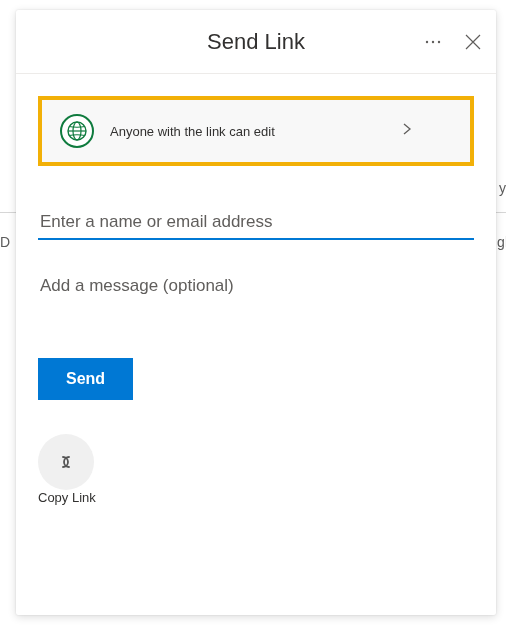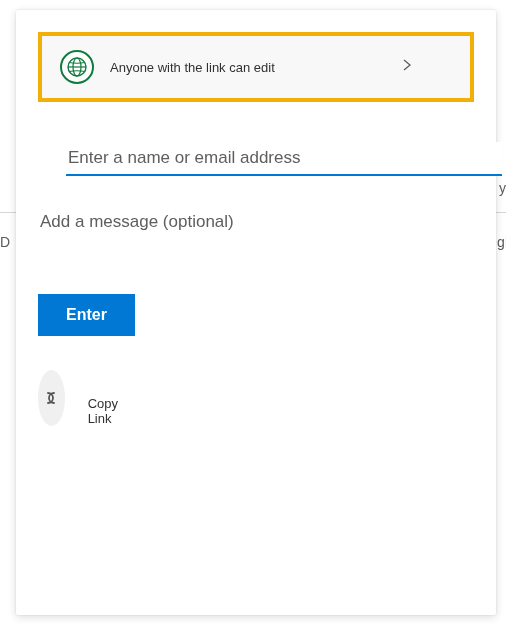--- a/index.html
+++ b/index.html
@@ -99,21 +99,20 @@
     .name-input {
       border: none;
       border-bottom: 2px solid #0078d4;
       font-size: 17px;
       padding: 6px 2px;
       outline: none;
       width: 100%;
       margin-bottom: 34px;
       color: #323130;
       font-family: inherit;
-      margin-left: 28px;
     }
     .name-input::placeholder {
       color: #605e5c;
     }
     .message-input {
       border: none;
       font-size: 17px;
       padding: 2px;
       outline: none;
       width: 100%;
@@ -132,22 +131,23 @@
       font-size: 16px;
       font-weight: 600;
       padding: 12px 28px;
       cursor: pointer;
       align-self: flex-start;
       margin-bottom: 34px;
       font-family: inherit;
     }
     .copy-link {
       display: flex;
-      align-items: flex-end;
-      gap: 23px;
+      flex-direction: column;
+      align-items: flex-start;
+      gap: 0;
       width: 80px;
       cursor: pointer;
     }
     .copy-circle {
       width: 56px;
       height: 56px;
       background: #f0f0f0;
       border-radius: 50%;
       display: flex;
       align-items: center;
@@ -170,20 +170,37 @@
   </style>
 </head>
 <body>
 
 <div class="bg-line"></div>
 <div class="bg-fragment bg-y">y</div>
 <div class="bg-fragment bg-d">D</div>
 <div class="bg-fragment bg-gl">gl</div>
 
 <div class="dialog">
+  <div class="header">
+    <div class="title">Send Link</div>
+    <div class="header-actions">
+      <button class="icon-btn">
+        <svg width="18" height="18" viewBox="0 0 18 18">
+          <circle cx="3" cy="9" r="1.2" fill="#605e5c"></circle>
+          <circle cx="9" cy="9" r="1.2" fill="#605e5c"></circle>
+          <circle cx="15" cy="9" r="1.2" fill="#605e5c"></circle>
+        </svg>
+      </button>
+      <button class="icon-btn">
+        <svg width="18" height="18" viewBox="0 0 18 18">
+          <path d="M2 2 L16 16 M16 2 L2 16" stroke="#605e5c" stroke-width="1.2" fill="none"></path>
+        </svg>
+      </button>
+    </div>
+  </div>
 
   <div class="content">
     <div class="permission-box">
       <div class="globe-icon">
         <svg width="22" height="22" viewBox="0 0 22 22">
           <circle cx="11" cy="11" r="9" fill="none" stroke="#0f7b3e" stroke-width="1.4"></circle>
           <ellipse cx="11" cy="11" rx="4" ry="9" fill="none" stroke="#0f7b3e" stroke-width="1.2"></ellipse>
           <line x1="2" y1="11" x2="20" y2="11" stroke="#0f7b3e" stroke-width="1.2"></line>
           <path d="M3 6.5 Q11 8 19 6.5" fill="none" stroke="#0f7b3e" stroke-width="1.1"></path>
           <path d="M3 15.5 Q11 14 19 15.5" fill="none" stroke="#0f7b3e" stroke-width="1.1"></path>
@@ -194,21 +211,21 @@
         <svg width="10" height="14" viewBox="0 0 10 14">
           <path d="M2 2 L8 7 L2 12" fill="none" stroke="#605e5c" stroke-width="1.3"></path>
         </svg>
       </div>
     </div>
 
     <input class="name-input" type="text" placeholder="Enter a name or email address" style="">
 
     <textarea class="message-input" rows="1" placeholder="Add a message (optional)" style=""></textarea>
 
-    <button class="send-btn">Enter</button>
+    <button class="send-btn">Send</button>
 
     <div class="copy-link">
       <div class="copy-circle">
         <svg width="26" height="26" viewBox="0 0 26 26">
           <path d="M10 8 a5 5 0 1 1 0 10" fill="none" stroke="#555" stroke-width="1.8" stroke-linecap="round"></path>
           <path d="M16 18 a5 5 0 1 1 0 -10" fill="none" stroke="#555" stroke-width="1.8" stroke-linecap="round"></path>
         </svg>
       </div>
       <div class="copy-label">Copy Link</div>
     </div>

